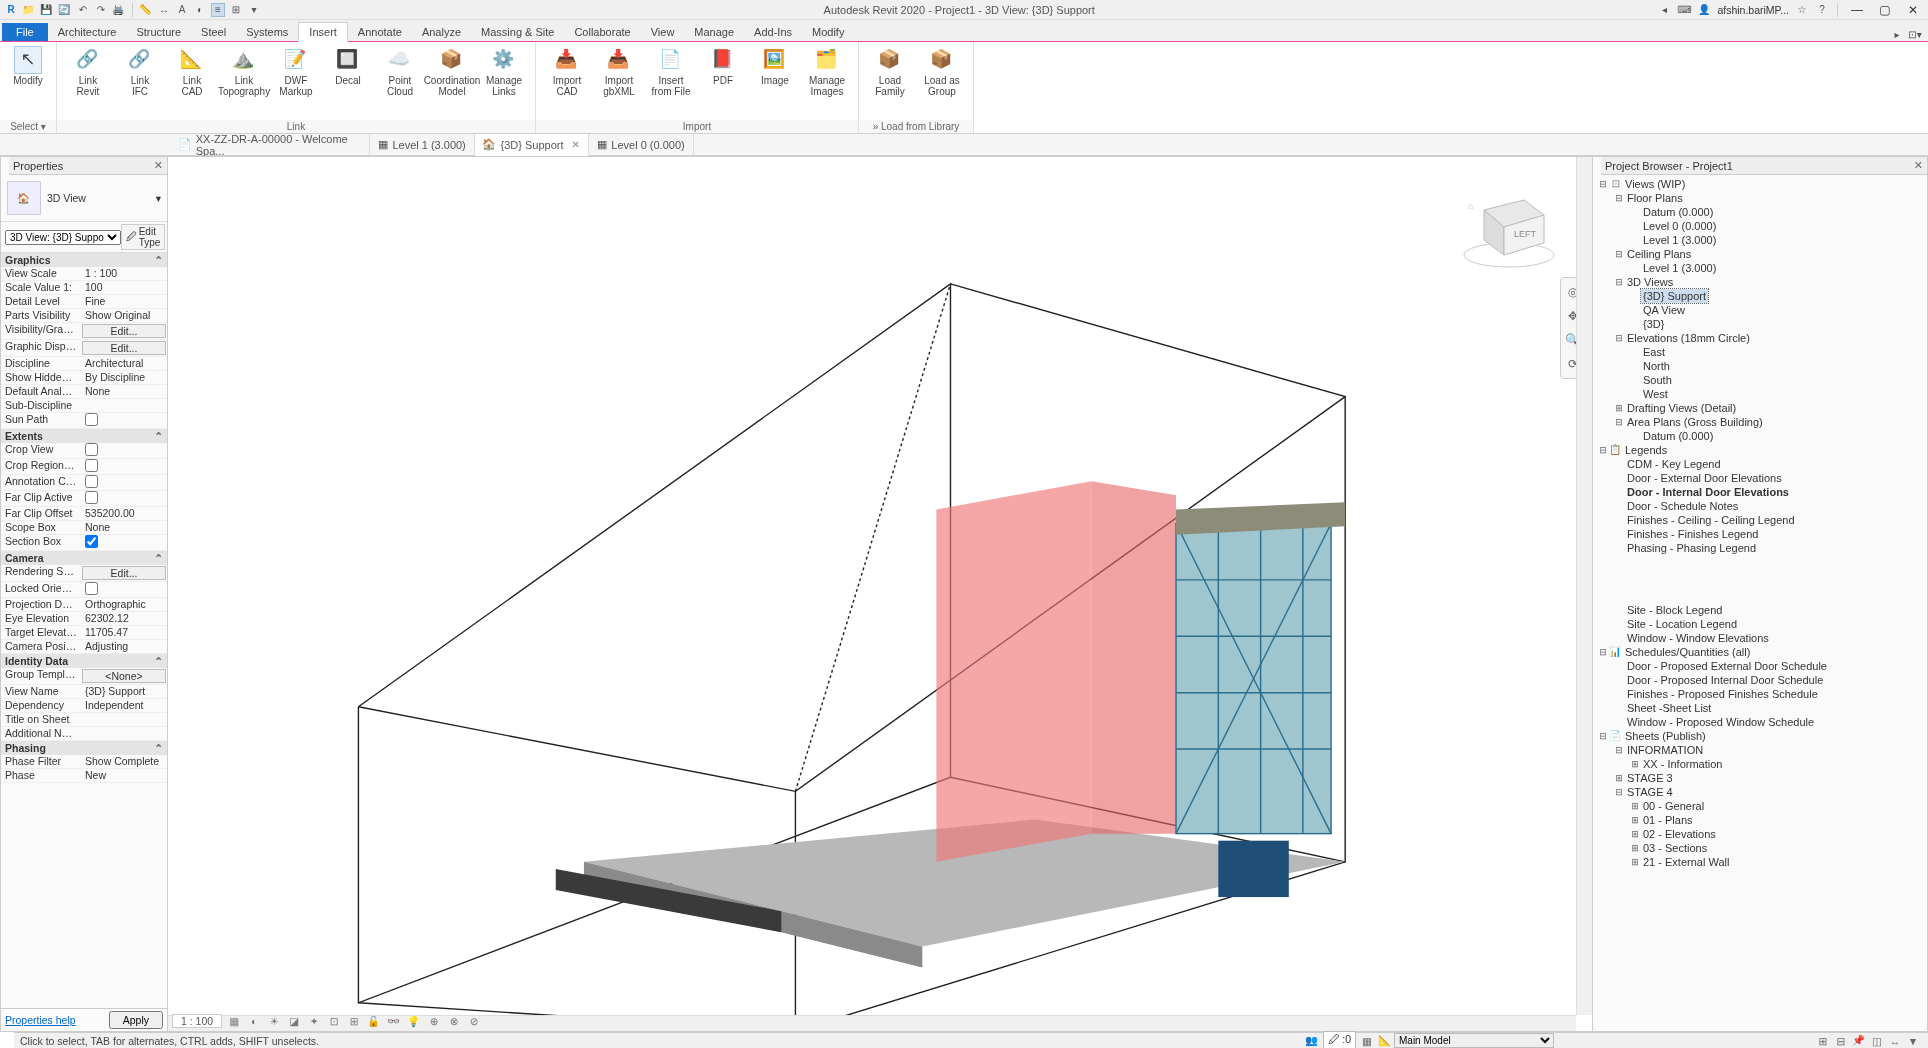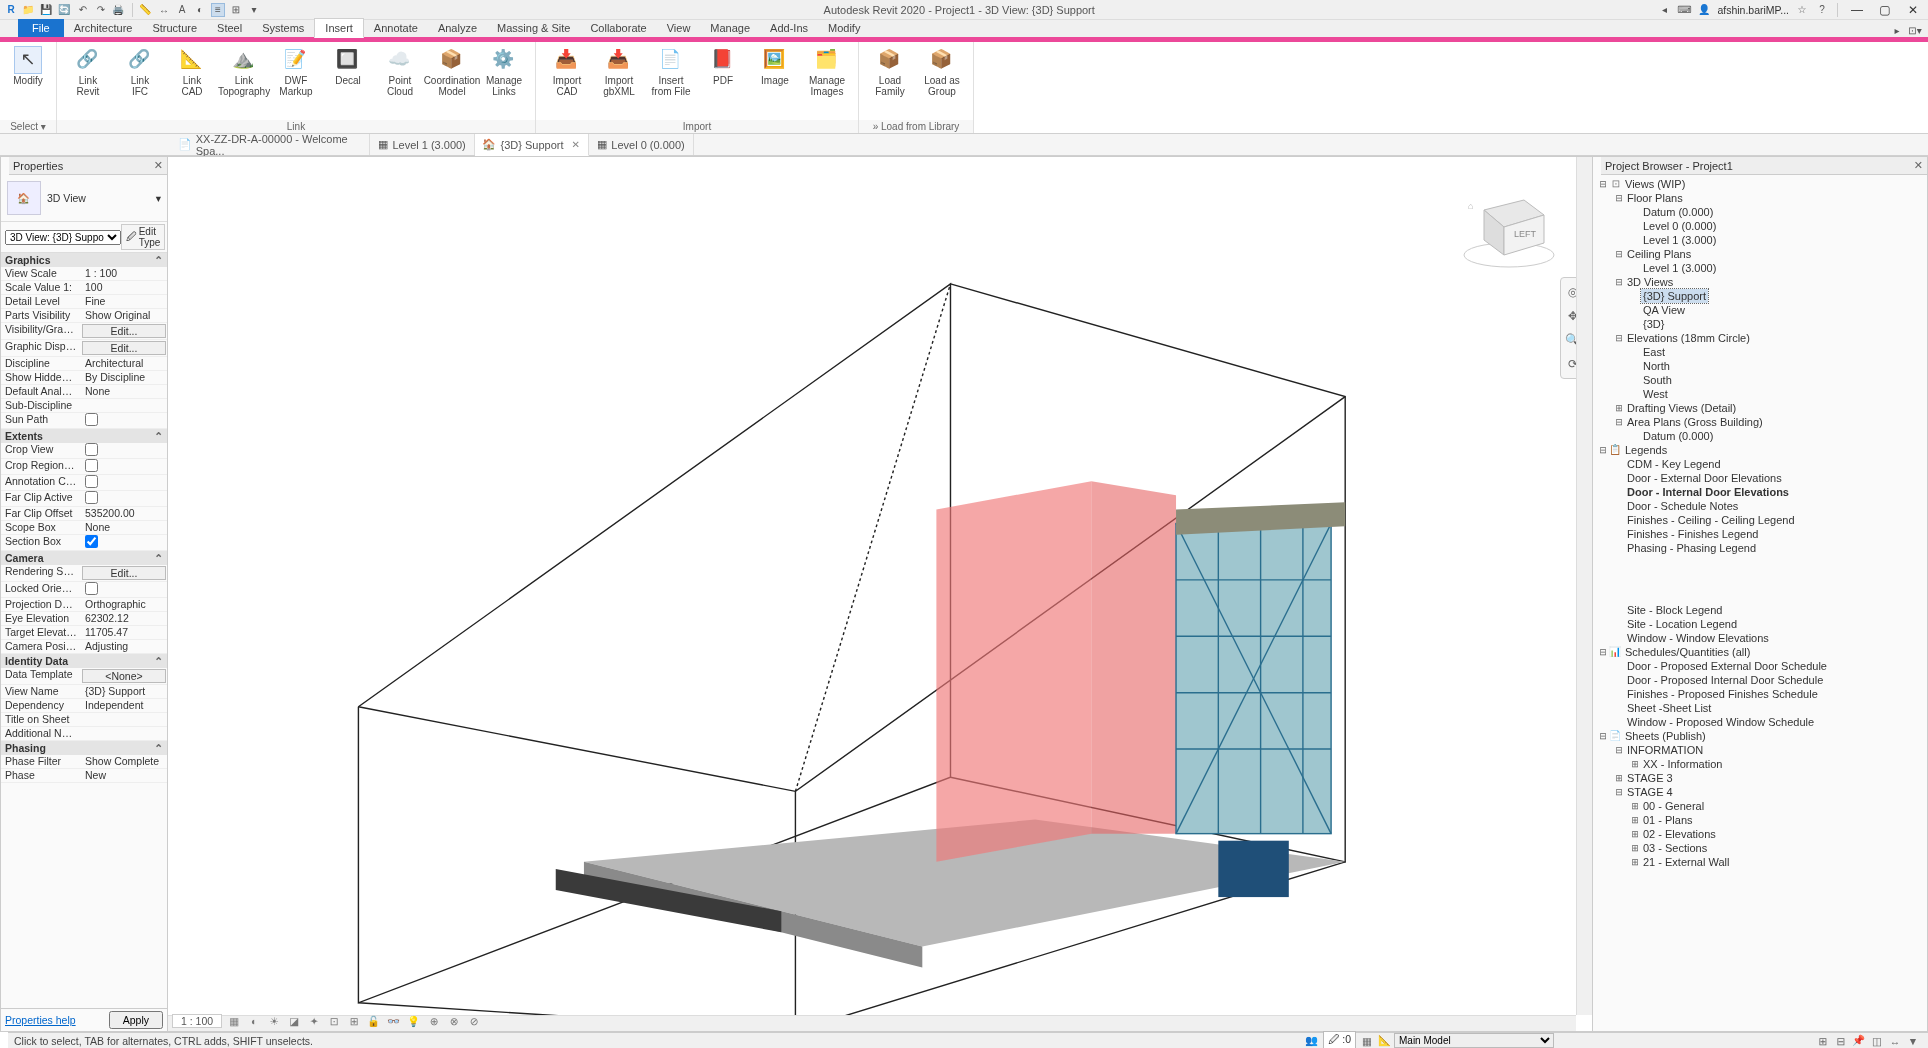--- a/index.html
+++ b/index.html
@@ -9,21 +9,21 @@
 
 .titlebar { height: 20px; background: #f0f0f0; display: flex; align-items: center; padding: 0 4px; border-bottom: 1px solid #ddd;}
 .titlebar .left { display: flex; align-items: center; gap: 4px; }
 .titlebar .center { flex: 1; text-align: center; font-size: 11px; color: #555;}
 .titlebar .right { display:flex; align-items:center; gap:6px;}
 .tb-icon { width: 14px; height: 14px; display:inline-flex; align-items:center; justify-content:center; font-size: 10px; color:#555; border:1px solid transparent;}
 .qat-sep { width:1px; height:14px; background:#ccc; margin:0 2px;}
 .win-btn { width:22px; height:14px; display:inline-flex; align-items:center; justify-content:center; font-size:12px;}
 
 
-.ribbon-tabs { height: 22px; background: #f0f0f0; display: flex; align-items: flex-end; padding-left: 18px; border-bottom: 5px solid #ec4899;}
+.ribbon-tabs { height: 22px; background: #f0f0f0; display: flex; align-items: flex-end; padding-left: 2px; border-bottom: 1px solid #ec4899;}
 .ribbon-tab { padding: 3px 10px; font-size: 11px; color: #444; cursor: default; }
 .ribbon-tab.file { background: #1a73cf; color: #fff; padding: 3px 14px; }
 .ribbon-tab.active { background: #fff; border: 1px solid #d0d0d0; border-bottom: 1px solid #fff; margin-bottom: -1px; }
 .ribbon-tab-end { margin-left:auto; display:flex; align-items:center; padding-right:6px; gap:4px;}
 
 
 .ribbon-panel { height: 92px; background: #fff; border-bottom: 1px solid #d0d0d0; display:flex;}
 .rgroup { border-right:1px solid #e0e0e0; display:flex; flex-direction:column; }
 .rgroup-body { flex:1; display:flex; align-items:flex-start; padding:2px 6px; gap:2px;}
 .rgroup-label { text-align:center; font-size:10px; color:#666; padding:1px 4px; background:#f7f7f7;}
@@ -78,21 +78,21 @@
 
 .pbrowser { width:336px;}
 .pb-body { flex:1; overflow:auto; font-size:11px; line-height:14px; padding:2px 0;}
 .tree-item { display:flex; align-items:center; white-space:nowrap; padding:0 2px;}
 .tree-item.sel span.txt { background:#cde; outline:1px dotted #666;}
 .tree-toggle { width:12px; text-align:center; color:#666; font-size:9px;}
 .tree-ic { width:14px; text-align:center; font-size:10px; color:#777;}
 .tree-item .txt { padding:0 2px;}
 
 
-.statusbar { position:absolute; left:8px; right:0; bottom:0; height:16px; background:#f0f0f0; border-top:1px solid #ccc; display:flex; align-items:center; font-size:10.5px;}
+.statusbar { position:absolute; left:14px; right:0; bottom:0; height:16px; background:#f0f0f0; border-top:1px solid #ccc; display:flex; align-items:center; font-size:10.5px;}
 .statusbar .left { padding:0 6px; flex:0 0 auto; color:#444;}
 .statusbar .mid { flex:1;}
 .statusbar .ic { width:18px; text-align:center; color:#666;}
 .statusbar .box { border:1px solid #bbb; padding:0 4px; background:#fff; margin:0 2px;}
 .statusbar select { font-size:10px; border:1px solid #bbb;}
 
 
 .viewcube { position:absolute; right:28px; top:28px; width:110px; height:90px;}
 </style>
 </head>
@@ -384,21 +384,21 @@
           </div>
           <div class="prow">
             <div class="pn">Camera Position</div>
             <div class="pv">Adjusting</div>
           </div>
           <div class="pgroup-hdr">
             <span>Identity Data</span>
             <span class="chev">⌃</span>
           </div>
           <div class="prow">
-            <div class="pn">Data Template</div>
+            <div class="pn">Group Template</div>
             <div class="pv btn">&lt;None&gt;</div>
           </div>
           <div class="prow">
             <div class="pn">View Name</div>
             <div class="pv">{3D} Support</div>
           </div>
           <div class="prow">
             <div class="pn">Dependency</div>
             <div class="pv">Independent</div>
           </div>

